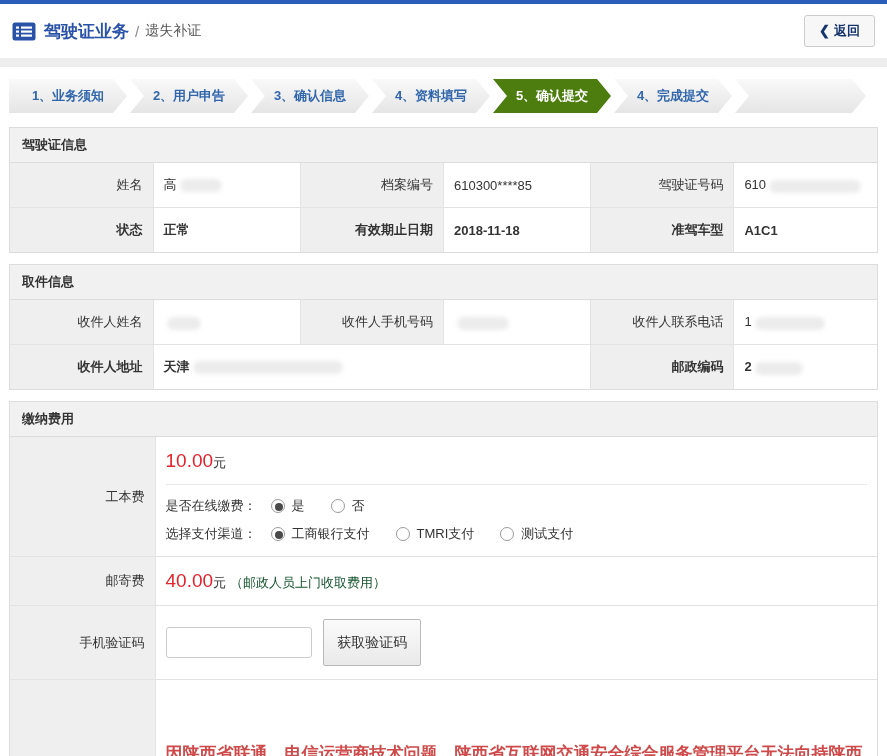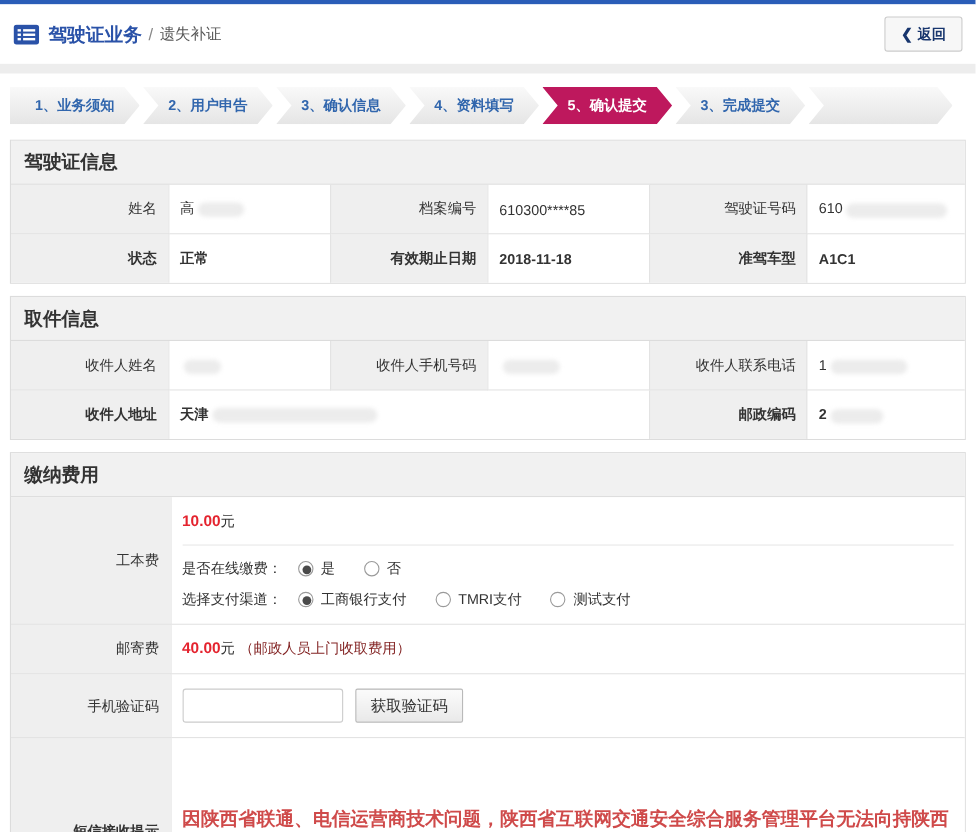--- a/index.html
+++ b/index.html
@@ -30,67 +30,67 @@
   
   .steps { display: flex; height: 34px; margin-bottom: 14px; }
   .step {
     width: 118px; flex: none; line-height: 34px; text-align: center;
     font-weight: bold; color: #3166ad; font-size: 13px;
     background: linear-gradient(#f9f9f9, #e5e5e5);
     clip-path: polygon(0 0, calc(100% - 14px) 0, 100% 50%, calc(100% - 14px) 100%, 0 100%, 14px 50%);
     margin-right: 3px; cursor: default;
   }
   .step.first { clip-path: polygon(0 0, calc(100% - 14px) 0, 100% 50%, calc(100% - 14px) 100%, 0 100%); }
-  .step.active { background: #be185d; color: #fff; }
+  .step.active { background: #4d7c0f; color: #fff; }
   .step-filler {
     flex: 1; background: linear-gradient(#f9f9f9, #e5e5e5); margin-right: 12px;
     clip-path: polygon(0 0, calc(100% - 14px) 0, 100% 50%, calc(100% - 14px) 100%, 0 100%, 14px 50%);
   }
 
   
   .box { border: 1px solid #dcdcdc; margin-bottom: 11px; }
   .box-title {
     background: #f1f1f1; border-bottom: 1px solid #dcdcdc;
-    padding: 8px 12px; font-weight: bold; color: #333; font-size: 17px;
+    padding: 8px 12px; font-weight: bold; color: #333; font-size: 13px;
   }
   table { width: 100%; border-collapse: collapse; table-layout: fixed; }
   td { border: 1px solid #e3e3e3; padding: 13px 10px; font-size: 13px; vertical-align: middle; }
   table tr:first-child td { border-top: none; }
   table tr:last-child td { border-bottom: none; font-weight: bold; }
   table td:first-child { border-left: none; text-align: right; }
   table td:last-child { border-right: none; }
   td.lbl { background: #efefef; text-align: right; color: #333; }
   td.val { background: #fff; text-align: left; color: #333; }
 
   .redact { display: inline-block; height: 13px; background: #ececec; border-radius: 7px;
             filter: blur(2px); vertical-align: middle; margin-left: 3px; }
 
   
   .pay-table td.lbl { width: 145px; margin-left: 32px; }
-  .fee-amount { color: #e4232e; font-weight: bold; font-size: 14px; }
+  .fee-amount { color: #e4232e; font-weight: normal; font-size: 19px; }
   .fee-unit { color: #333; font-size: 13px; }
-  .fee-note { color: #7f1d1d; font-size: 13px; margin-left: 4px; }
+  .fee-note { color: #14532d; font-size: 13px; margin-left: 4px; }
   .fee-divider { border-bottom: 1px solid #e8e8e8; margin: 12px 0; }
   .radio-line { display: flex; align-items: center; margin-top: 10px; color: #333; }
   .radio-line .q { margin-right: 14px; }
   .radio-opt { display: inline-flex; align-items: center; margin-right: 26px; cursor: pointer; }
   .radio-circle {
     width: 14px; height: 14px; border: 1px solid #9a9a9a; border-radius: 50%;
     background: #fff; display: inline-block; margin-right: 7px; position: relative; flex: none;
   }
   .radio-circle.checked::after {
     content: ""; position: absolute; left: 3px; top: 3px; width: 8px; height: 8px;
     border-radius: 50%; background: #4a4a4a;
   }
   .code-input {
     width: 146px; height: 31px; border: 1px solid #ccc; border-radius: 3px;
     padding: 0 8px; font-size: 13px; font-family: inherit; vertical-align: middle;
   }
   .code-btn {
-    height: 31px; margin-left: 8px; padding: 0 13px; vertical-align: middle; cursor: pointer;
+    height: 47px; margin-left: 8px; padding: 0 13px; vertical-align: middle; cursor: pointer;
     background: linear-gradient(#fbfbfb, #e9e9e9); border: 1px solid #b9b9b9; border-radius: 2px;
     font-size: 14px; color: #333; font-family: inherit;
   }
   .sms-text { color: #cf4a4a; line-height: 1.95; font-size: 17px; margin-top: 44px; }
 </style>
 </head>
 <body>
 
 <div class="topbar"></div>
 
@@ -116,21 +116,21 @@
 <div class="gray-gap"></div>
 
 <div class="main">
 
   <div class="steps">
     <div class="step first">1、业务须知</div>
     <div class="step">2、用户申告</div>
     <div class="step">3、确认信息</div>
     <div class="step">4、资料填写</div>
     <div class="step active">5、确认提交</div>
-    <div class="step">3、完成提交</div>
+    <div class="step">4、完成提交</div>
     <div class="step-filler"></div>
   </div>
 
   <div class="box">
     <div class="box-title">驾驶证信息</div>
     <table>
       <colgroup>
           <col style="width:16.5%">
           <col style="width:17%">
           <col style="width:16.5%">

